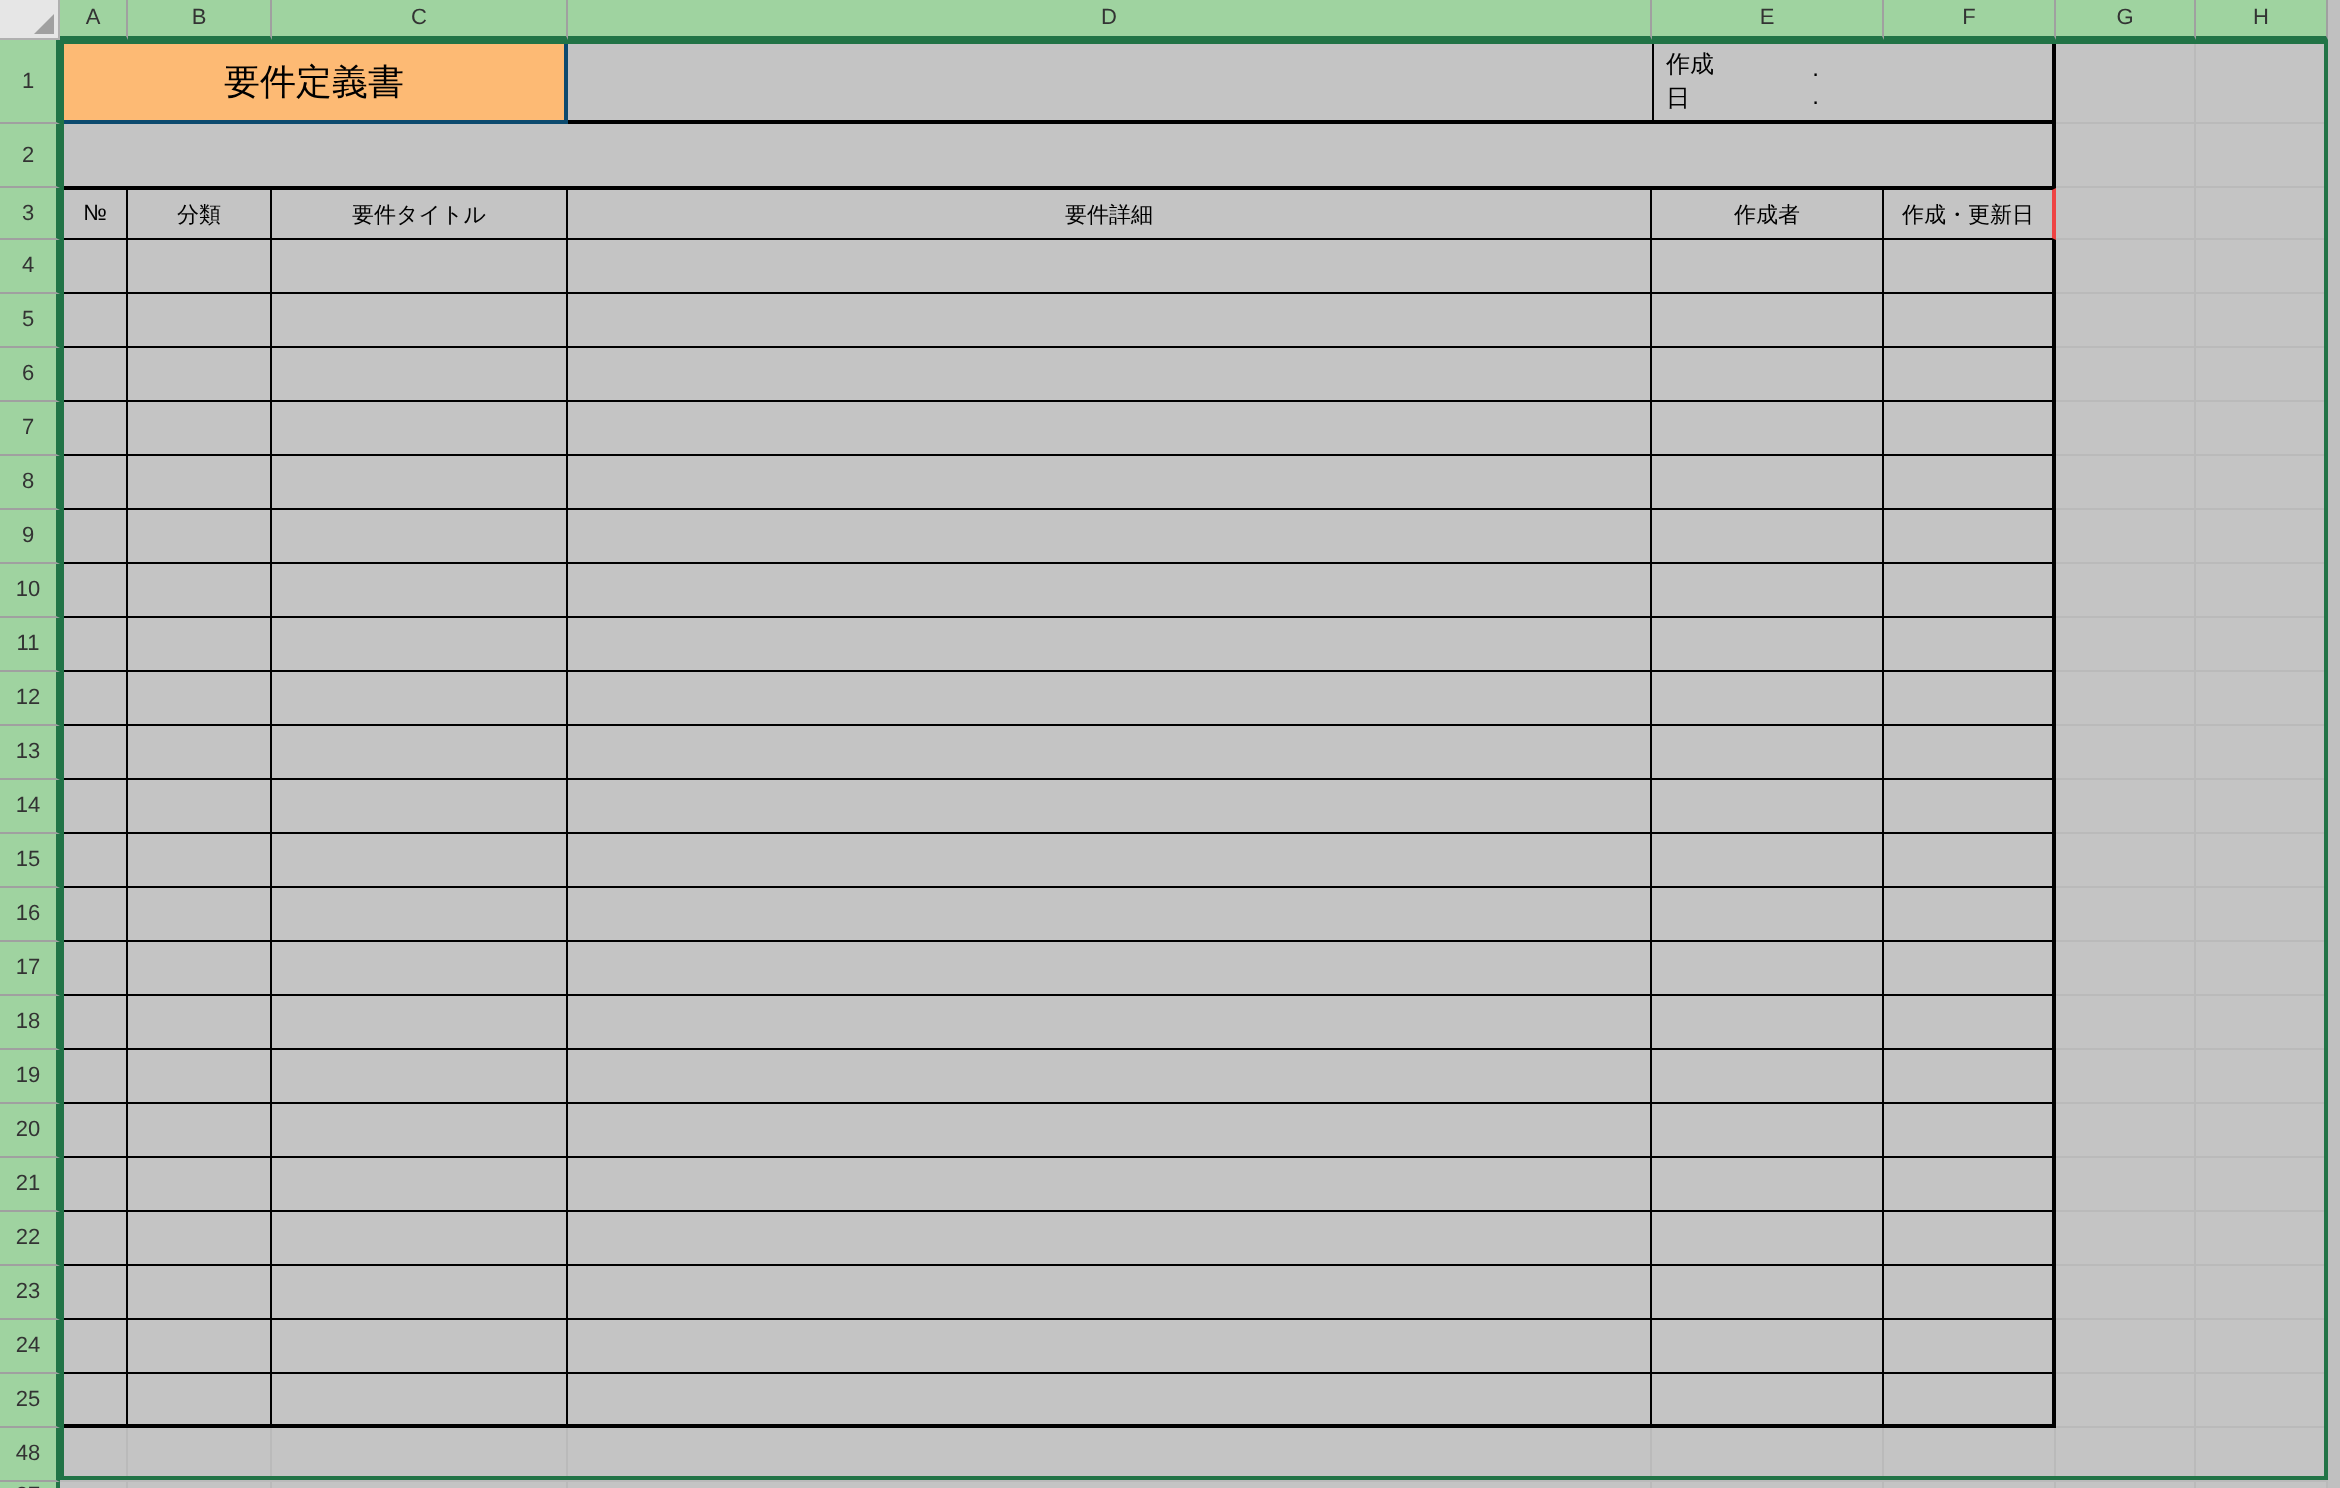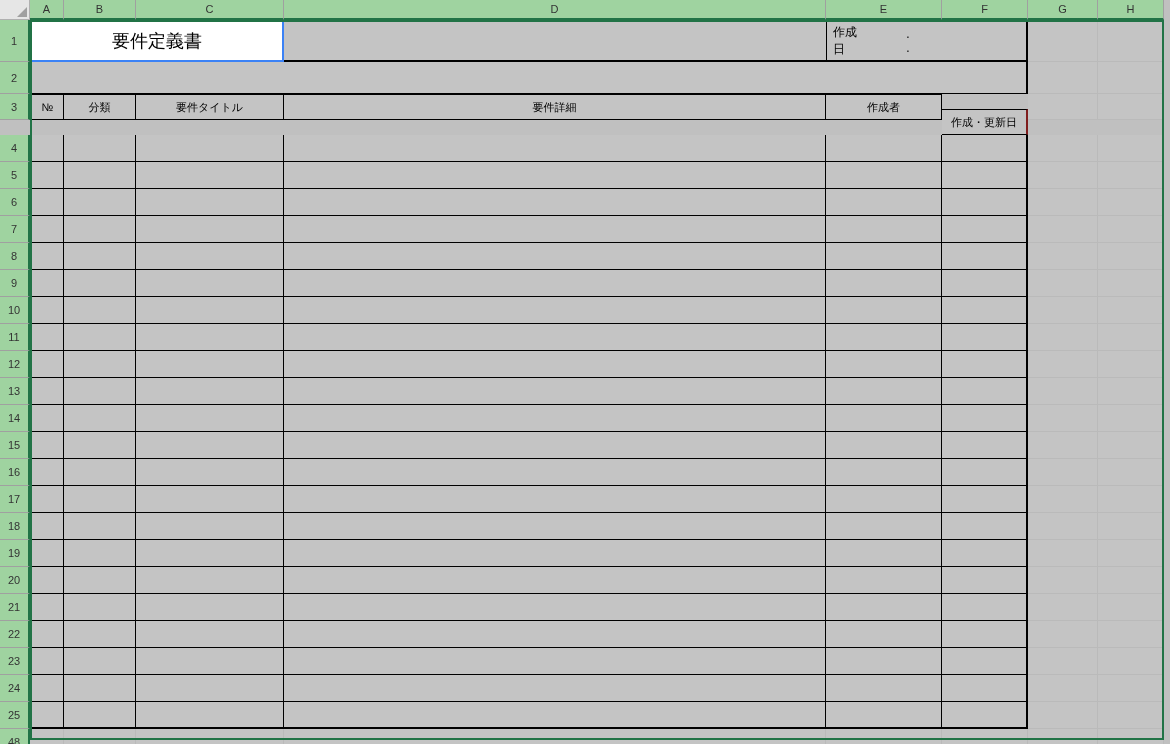--- a/index.html
+++ b/index.html
@@ -87,22 +87,22 @@
     .r1 .row-header, .r1 .cell { height: 42px; }
     .r2 .row-header, .r2 .cell { height: 32px; }
     .r3 .row-header, .r3 .cell { height: 26px; }
     .rdata .row-header, .rdata .cell { height: 27px; }
     .r26 .row-header, .r26 .cell { height: 27px; }
     .r27 .row-header, .r27 .cell { height: 14px; }
 
     
     .title-cell {
       grid-column: 2 / 5;
-      background: #ffffff;
-      border: 2px solid #3b82f6;
+      background: #fdba74;
+      border: 2px solid #0c4a6e;
       display: flex;
       align-items: center;
       justify-content: center;
       font-size: 18px;
       height: 42px;
     }
     
     .d1-cell {
       grid-column: 5 / 6;
       background: #c4c4c4;
@@ -141,21 +141,21 @@
       border-top: 1px solid #000;
       border-bottom: 1px solid #000;
       border-right: 1px solid #000;
       display: flex;
       align-items: center;
       justify-content: center;
       font-size: 11px;
       height: 26px;
     }
     .hdr.first { border-left: 2px solid #000; }
-    .hdr.last { border-right: 2px solid #7f1d1d; margin-top: 15px; }
+    .hdr.last { border-right: 2px solid #ef4444; }
 
     
     .dcell {
       background: #c4c4c4;
       border-bottom: 1px solid #000;
       border-right: 1px solid #000;
       height: 27px;
     }
     .dcell.first { border-left: 2px solid #000; }
     .dcell.last { border-right: 2px solid #000; }

